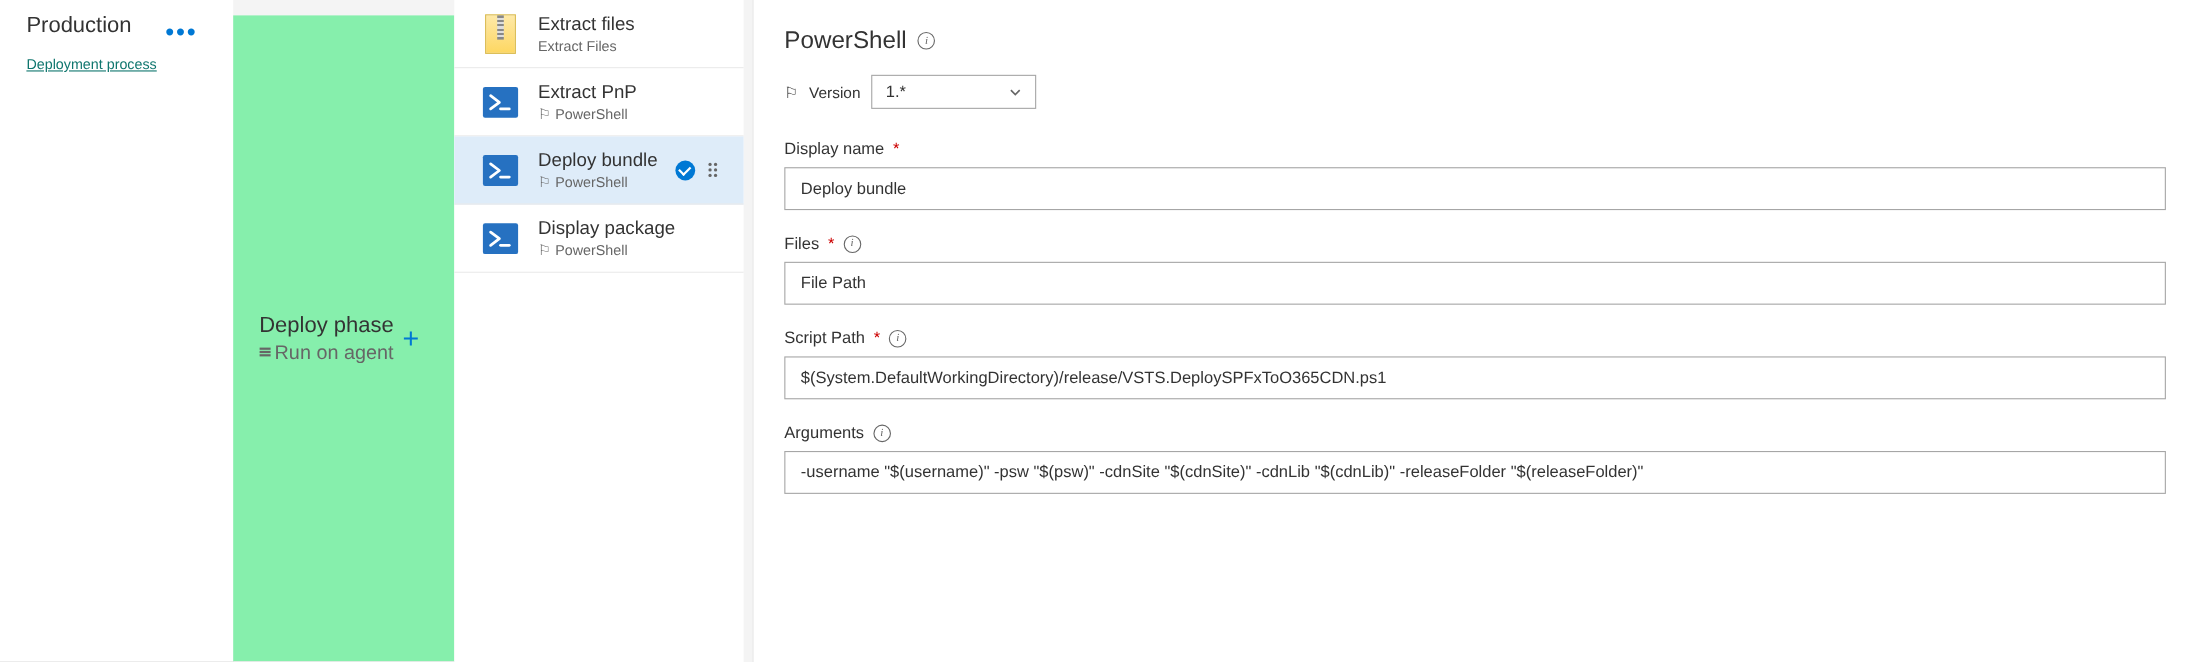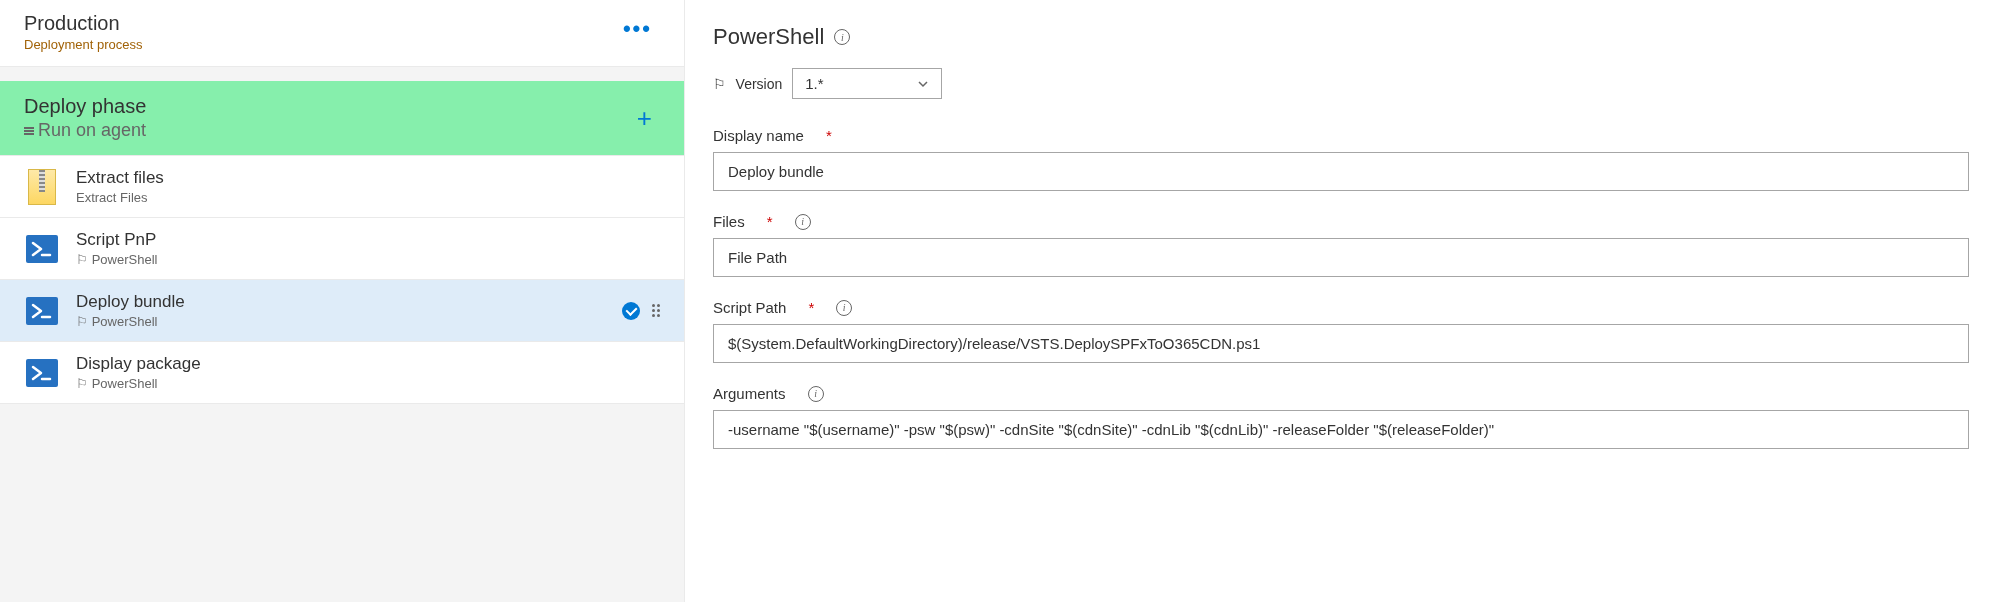--- a/index.html
+++ b/index.html
@@ -13,39 +13,40 @@
       height: 602px;
       width: 1997px;
       background: #fff;
       color: #333;
     }
     .left-panel {
       width: 685px;
       background: #f4f4f4;
       border-right: 1px solid #eaeaea;
       display: flex;
-      flex-direction: column;
+      flex-direction: row;
     }
     .header {
       background: #fff;
       padding: 12px 24px 14px 24px;
       border-bottom: 1px solid #eaeaea;
       display: flex;
       justify-content: space-between;
       align-items: flex-start;
     }
     .header-title {
       font-size: 20px;
       font-weight: 400;
       color: #333;
     }
     .header-sub {
       font-size: 13px;
-      color: #a16207;
-      margin-top: 2px;
+      color: #0f766e;
+      margin-top: 16px;
+      text-decoration: underline;
     }
     .more-dots {
       color: #0078d4;
       font-size: 22px;
       letter-spacing: 2px;
       cursor: pointer;
       padding: 4px 8px;
       font-weight: bold;
     }
     .phase-header {
@@ -214,21 +215,21 @@
       height: 12px;
     }
     .form-group {
       margin-bottom: 22px;
     }
     .form-label {
       font-size: 15px;
       color: #333;
       display: flex;
       align-items: center;
-      gap: 22px;
+      gap: 8px;
       margin-bottom: 8px;
     }
     .required {
       color: #c00;
     }
     .form-input {
       width: 100%;
       border: 1px solid #a6a6a6;
       padding: 10px 14px;
       font-size: 15px;
@@ -300,21 +301,21 @@
 
     <div class="task-item">
       <div class="task-icon">
         <svg class="ps-icon-svg" viewBox="0 0 36 36">
             <rect x="2" y="4" width="32" height="28" rx="2" fill="#2671C1"></rect>
             <path d="M9 12 L17 18 L9 24" stroke="#fff" stroke-width="2.5" fill="none" stroke-linecap="round" stroke-linejoin="round"></path>
             <line x1="18" y1="24" x2="26" y2="24" stroke="#fff" stroke-width="2.5" stroke-linecap="round"></line>
           </svg>
       </div>
       <div class="task-info">
-        <div class="task-title">Script PnP</div>
+        <div class="task-title">Extract PnP</div>
         <div class="task-sub">
           <span class="link-flag">⚐</span>
           <span>PowerShell</span>
         </div>
       </div>
     </div>
 
     <div class="task-item selected">
       <div class="task-icon">
         <svg class="ps-icon-svg" viewBox="0 0 36 36">

